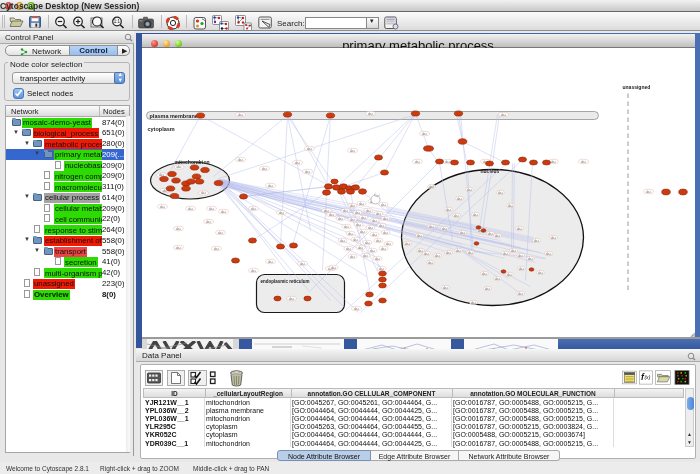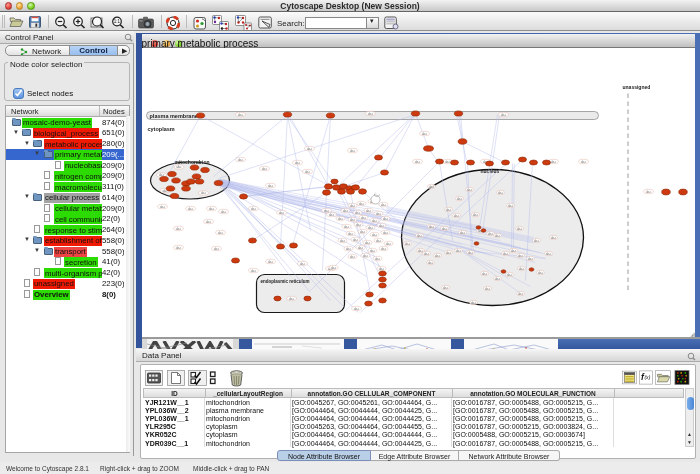--- a/index.html
+++ b/index.html
@@ -2,21 +2,21 @@
 <html><head><meta charset="utf-8"><style>
 *{margin:0;padding:0;box-sizing:border-box;font-family:"Liberation Sans",sans-serif}
 body{width:700px;height:474px;position:relative;background:#e8e8e8;overflow:hidden}
 .abs{position:absolute}
 </style></head><body>
 
 <div class="abs" style="left:0;top:0;width:700px;height:12px;background:linear-gradient(#f2f2f2,#c8c8c8);border-bottom:1px solid #666">
  <span class="abs" style="left:4.5px;top:2px;width:7.5px;height:7.5px;border-radius:50%;background:radial-gradient(circle at 35% 30%,#ff9a93,#e3443a 60%,#b03028);border:0.5px solid #a33"></span>
  <span class="abs" style="left:15.8px;top:2px;width:7.5px;height:7.5px;border-radius:50%;background:radial-gradient(circle at 35% 30%,#ffe9a8,#f0a73d 60%,#c0802a);border:0.5px solid #b82"></span>
  <span class="abs" style="left:27px;top:2px;width:7.5px;height:7.5px;border-radius:50%;background:radial-gradient(circle at 35% 30%,#d4f7b2,#7ed321 60%,#5a9a1a);border:0.5px solid #591"></span>
- <div class="abs" style="left:0;top:1px;width:700px;text-align:center;font-size:8.5px;color:#2a2a2a;font-weight:bold">Cytoscape Desktop (New Session)</div>
+ <div class="abs" style="left:0;top:1px;width:700px;text-align:left;font-size:8.5px;color:#2a2a2a;font-weight:bold">Cytoscape Desktop (New Session)</div>
 </div>
 
 <div class="abs" style="left:0;top:12px;width:700px;height:19px;background:linear-gradient(#fbfbfb,#dcdcdc);border-bottom:1px solid #8e8e8e">
  <span class="abs" style="left:2px;top:3px;width:1px;height:13px;background:#bbb;box-shadow:2px 0 0 #bbb"></span>
 
  <svg class="abs" style="left:9px;top:4px" width="15" height="12" viewBox="0 0 15 12">
       <path d="M1 2 h4 l1.5 1.5 h5 v2 h-10z" fill="#d8d8a8" stroke="#555" stroke-width="0.7"></path>
       <path d="M1 10.5 L3 5 h11 l-2.5 5.5z" fill="#caca96" stroke="#555" stroke-width="0.7"></path>
     </svg>
 
@@ -130,21 +130,21 @@
       <rect x="2.3" y="7.2" width="8.5" height="1.2" fill="#bbb"></rect>
       <circle cx="11.5" cy="10.5" r="2.5" fill="#dde" stroke="#446" stroke-width="0.7"></circle>
     </svg>
 </div>
 
 <div class="abs" style="left:136px;top:33px;width:564px;height:315px;background:linear-gradient(90deg,#33549b,#4a6fb5);"></div>
 <div class="abs" style="left:141.5px;top:34px;width:553px;height:13.5px;background:linear-gradient(#f2f2f2,#bfbfbf);border-bottom:1px solid #777">
  <span class="abs" style="left:9px;top:5.5px;width:7px;height:7px;border-radius:50%;background:radial-gradient(circle at 35% 30%,#ff9a93,#e3443a 60%,#b03028)"></span>
  <span class="abs" style="left:21px;top:5.5px;width:7px;height:7px;border-radius:50%;background:radial-gradient(circle at 35% 30%,#ffe9a8,#f0a73d 60%,#c0802a)"></span>
  <span class="abs" style="left:33px;top:5.5px;width:7px;height:7px;border-radius:50%;background:radial-gradient(circle at 35% 30%,#d4f7b2,#7ed321 60%,#5a9a1a)"></span>
- <div class="abs" style="left:0;top:4px;width:553px;font-size:10px;color:#111">primary metabolic process</div>
+ <div class="abs" style="left:0;top:4px;width:553px;text-align:center;font-size:13px;color:#111">primary metabolic process</div>
 </div>
 <div class="abs" style="left:141.5px;top:47.5px;width:553px;height:289.5px;background:#fff"></div>
 <svg width="553" height="289.5" viewBox="0 0 553 289.5" style="position:absolute;left:141.5px;top:47.5px">
 <rect x="4.5" y="63.5" width="452" height="8" rx="4" fill="#eaeaea" stroke="#909090" stroke-width="0.8"></rect>
 <text x="7.5" y="70.0" font-size="5.5" font-weight="bold" fill="#222">plasma membrane</text>
 <text x="5.5" y="82.5" font-size="5.5" font-weight="bold" fill="#222">cytoplasm</text>
 <ellipse cx="48.0" cy="132.5" rx="39.5" ry="18.5" fill="#ececec" stroke="#1a1a1a" stroke-width="1.2"></ellipse>
 <text x="32.5" y="116.0" font-size="5" font-weight="bold" fill="#222">mitochondrion</text>
 <ellipse cx="350.5" cy="189.5" rx="91" ry="68" fill="#ececec" stroke="#111" stroke-width="1.3"></ellipse>
 <text x="338.5" y="124.5" font-size="5" font-weight="bold" fill="#222">nucleus</text>
@@ -627,20 +627,27 @@
         <line x1="2" y1="6.5" x2="6" y2="4" stroke="#2a9a2a" stroke-width="0.7"></line>
       </svg>
   <span class="abs" style="left:26px;top:0.5px;font-size:8px;color:#222">Network</span>
   <div class="abs" style="left:63px;top:0;width:49px;height:11px;background:linear-gradient(#b8d4f5,#8fb9ee);border-left:1px solid #8e8e8e;border-right:1px solid #8e8e8e;text-align:center;font-size:8px;font-weight:bold;color:#102040;line-height:10px">Control</div>
   <span class="abs" style="left:116px;top:1px;font-size:7px;color:#222">▶</span>
  </div>
 
  <div class="abs" style="left:4px;top:31px;width:126px;height:39px;border:1px solid #b5b5b5;border-radius:3px"></div>
  <span class="abs" style="left:8px;top:28.5px;font-size:8px;color:#222;background:#e8e8e8;padding:0 2px">Node color selection</span>
 
+ <div class="abs" style="left:12px;top:41px;width:112px;height:12px;background:linear-gradient(#ffffff,#e4e4e4);border:1px solid #9a9a9a;border-radius:3px">
+  <span class="abs" style="left:7px;top:1px;font-size:8px;color:#111">transporter activity</span>
+  <div class="abs" style="left:101px;top:-1px;width:11px;height:12px;background:linear-gradient(#8fb9ee,#5a8fd8);border-radius:2px 3px 3px 2px;border:0.5px solid #4a6fa5">
+   <span style="position:absolute;left:2.4px;top:-2.5px;font-size:5.5px;color:#fff">▲</span>
+   <span style="position:absolute;left:2.4px;top:3.5px;font-size:5.5px;color:#fff">▼</span>
+  </div>
+ </div>
 
  <svg class="abs" style="left:13px;top:57px" width="11" height="11" viewBox="0 0 11 11">
       <rect x="0.5" y="0.5" width="10" height="10" rx="2.5" fill="url(#cbg)" stroke="#4a7abf" stroke-width="1"></rect>
       <defs>
         <linearGradient id="cbg" x1="0" y1="0" x2="0" y2="1">
           <stop offset="0" stop-color="#a6c8f2"></stop>
           <stop offset="1" stop-color="#5a90dd"></stop>
         </linearGradient>
       </defs>
       <path d="M2.5 5.5 L4.5 7.5 L8.5 2" fill="none" stroke="#fff" stroke-width="1.6"></path>

